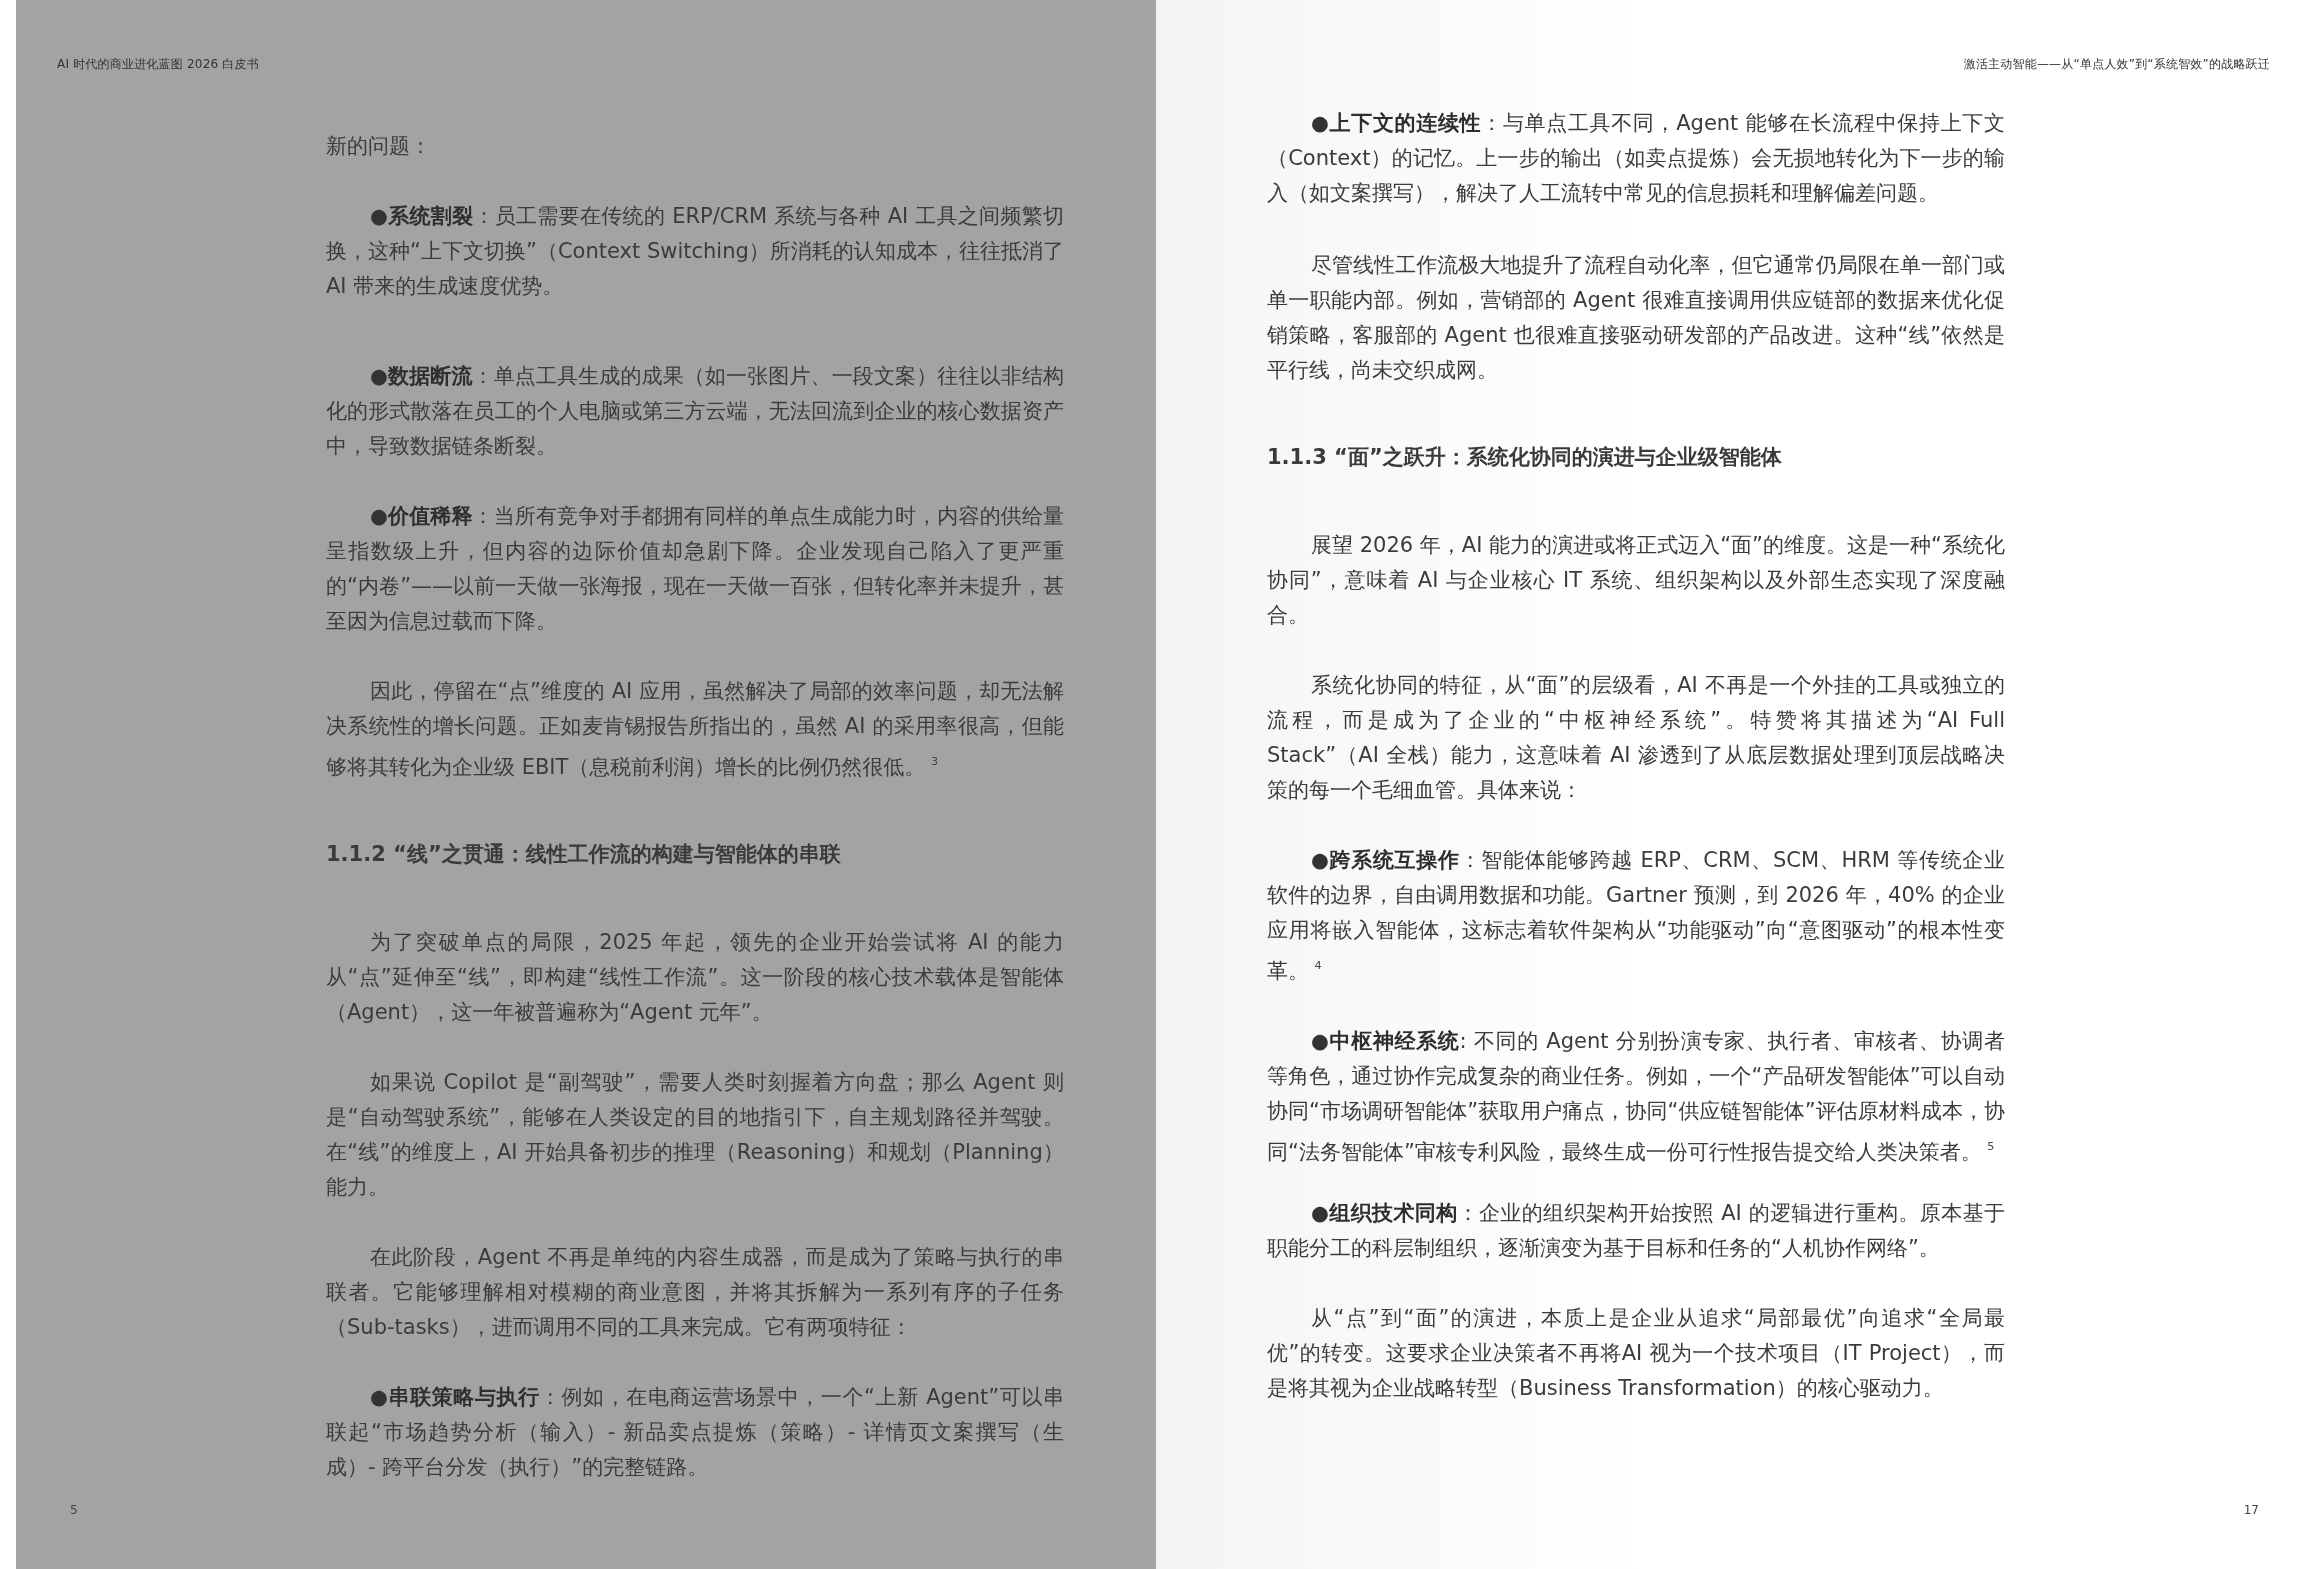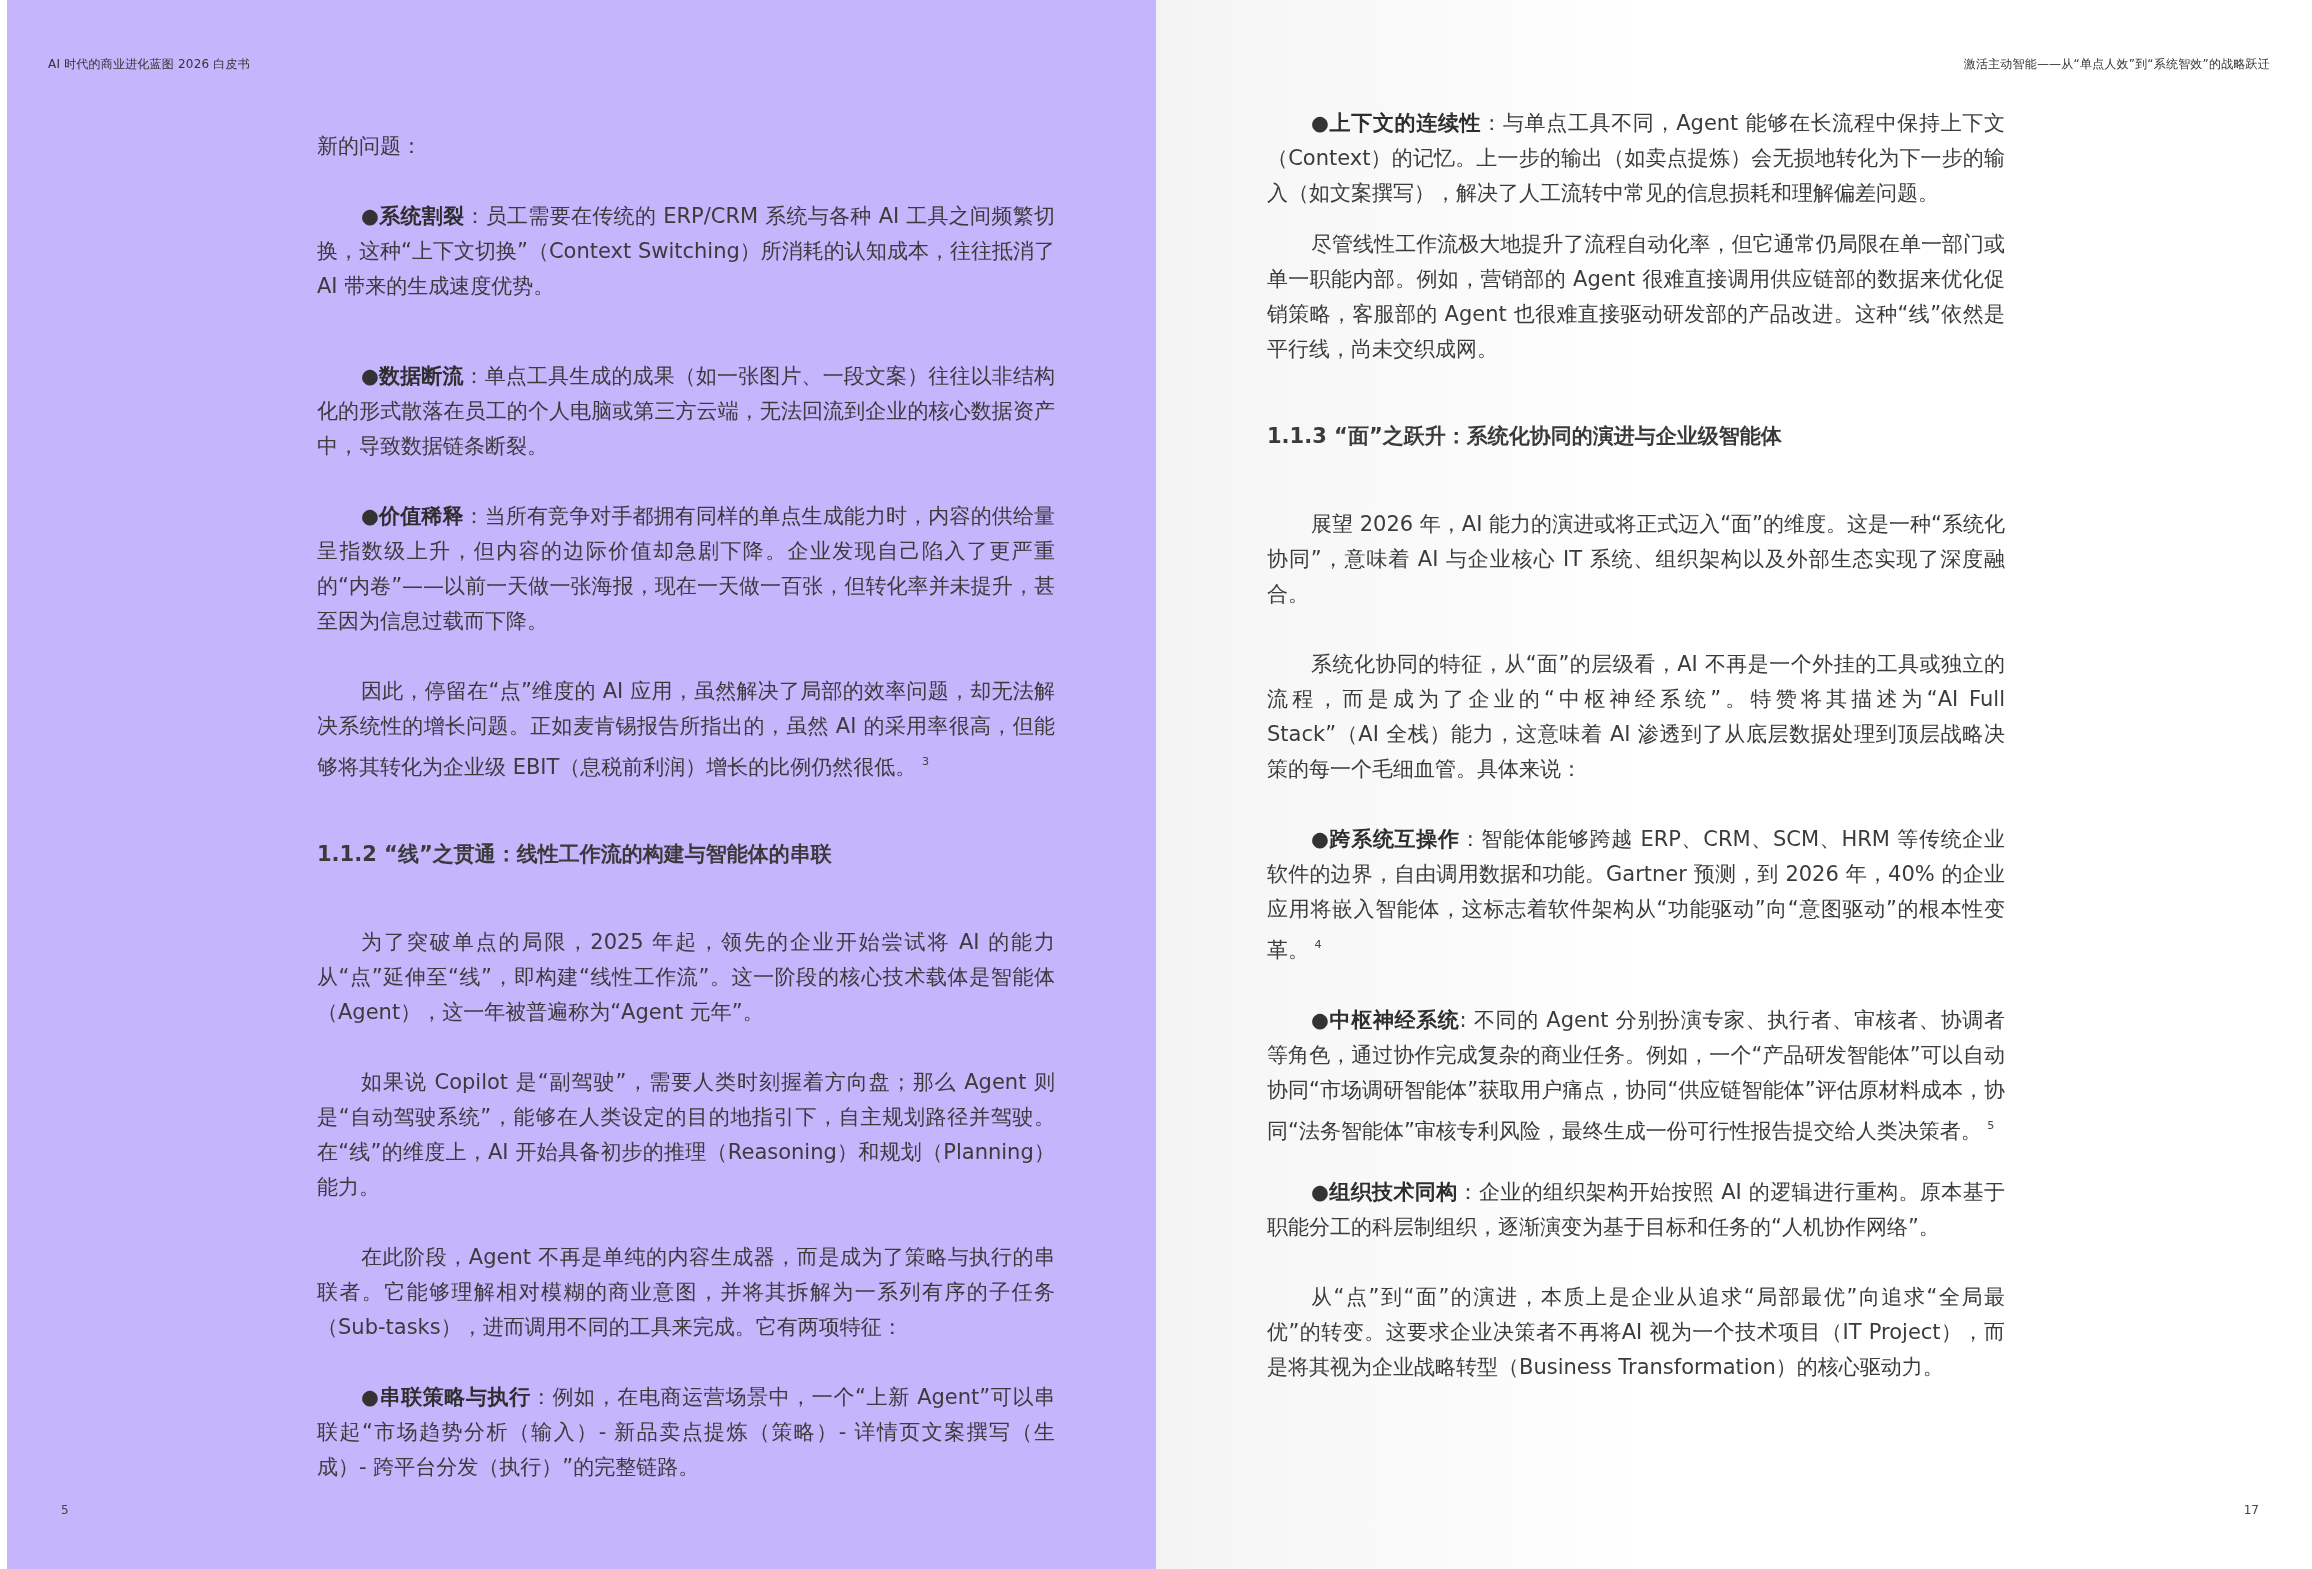--- a/index.html
+++ b/index.html
@@ -2,21 +2,21 @@
 <html style="font-size:15px"><head>
   <meta charset="utf-8">
   <style>
     html, body { margin: 0; padding: 0; }
     body {
       width: 2313px; height: 1570px; position: relative; overflow: hidden;
       font-family: "DejaVu Sans", "Liberation Sans", sans-serif;
       color: #3a3a3a; background: #ffffff;
     }
     .page { position: absolute; top: 0; height: 1570px; }
-    .page-left { left: 7px; width: 1156px; background: #c4b5fd; padding-left: 20px; }
+    .page-left { left: 16px; width: 1156px; background: #a3a3a3; padding-left: 20px; }
     .page-right { left: 1156px; width: 1157px;
       background: linear-gradient(to right, #f3f3f3 0px, #f7f7f7 112px, #fafafa 280px, #ffffff 485px); }
     .running-head { position: absolute; top: 56px; font-size: 12px; color: #333; letter-spacing: 0.2px; }
     .page-left .running-head { left: 41px; }
     .page-right .running-head { right: 43px; }
     .folio { position: absolute; top: 1503px; font-size: 12px; color: #444; }
     .page-left .folio { left: 54px; }
     .page-right .folio { right: 54px; }
     .body-col { position: absolute; width: 738px; }
     .page-left .body-col { left: 310px; top: 119px; }
@@ -75,21 +75,21 @@
 </div>
 
 <div class="page page-right">
   <div class="running-head">激活主动智能——从“单点人效”到“系统智效”的战略跃迁</div>
 
   <div class="body-col">
     <p class="para indent" style="margin-top:0">
       <span class="bullet">●</span><span class="lead">上下文的连续性</span><span>：与单点工具不同，Agent 能够在长流程中保持上下文（Context）的记忆。上一步的输出（如卖点提炼）会无损地转化为下一步的输入（如文案撰写），解决了人工流转中常见的信息损耗和理解偏差问题。</span>
     </p>
 
-    <p class="para indent" style="margin-top:16px">尽管线性工作流极大地提升了流程自动化率，但它通常仍局限在单一部门或单一职能内部。例如，营销部的 Agent 很难直接调用供应链部的数据来优化促销策略，客服部的 Agent 也很难直接驱动研发部的产品改进。这种“线”依然是平行线，尚未交织成网。</p>
+    <p class="para indent" style="margin-top:37px">尽管线性工作流极大地提升了流程自动化率，但它通常仍局限在单一部门或单一职能内部。例如，营销部的 Agent 很难直接调用供应链部的数据来优化促销策略，客服部的 Agent 也很难直接驱动研发部的产品改进。这种“线”依然是平行线，尚未交织成网。</p>
 
     <h3 class="section" style="margin-top:52px">1.1.3 “面”之跃升：系统化协同的演进与企业级智能体</h3>
 
     <p class="para indent" style="margin-top:53px">展望 2026 年，AI 能力的演进或将正式迈入“面”的维度。这是一种“系统化协同”，意味着 AI 与企业核心 IT 系统、组织架构以及外部生态实现了深度融合。</p>
 
     <p class="para indent" style="margin-top:35px">系统化协同的特征，从“面”的层级看，AI 不再是一个外挂的工具或独立的流程，而是成为了企业的“中枢神经系统”。特赞将其描述为“AI Full Stack”（AI 全栈）能力，这意味着 AI 渗透到了从底层数据处理到顶层战略决策的每一个毛细血管。具体来说：</p>
 
     <p class="para indent" style="margin-top:35px">
       <span class="bullet">●</span><span class="lead">跨系统互操作</span><span>：智能体能够跨越 ERP、CRM、SCM、HRM 等传统企业软件的边界，自由调用数据和功能。Gartner 预测，到 2026 年，40% 的企业应用将嵌入智能体，这标志着软件架构从“功能驱动”向“意图驱动”的根本性变革。</span><sup class="fn">4</sup>
     </p>

